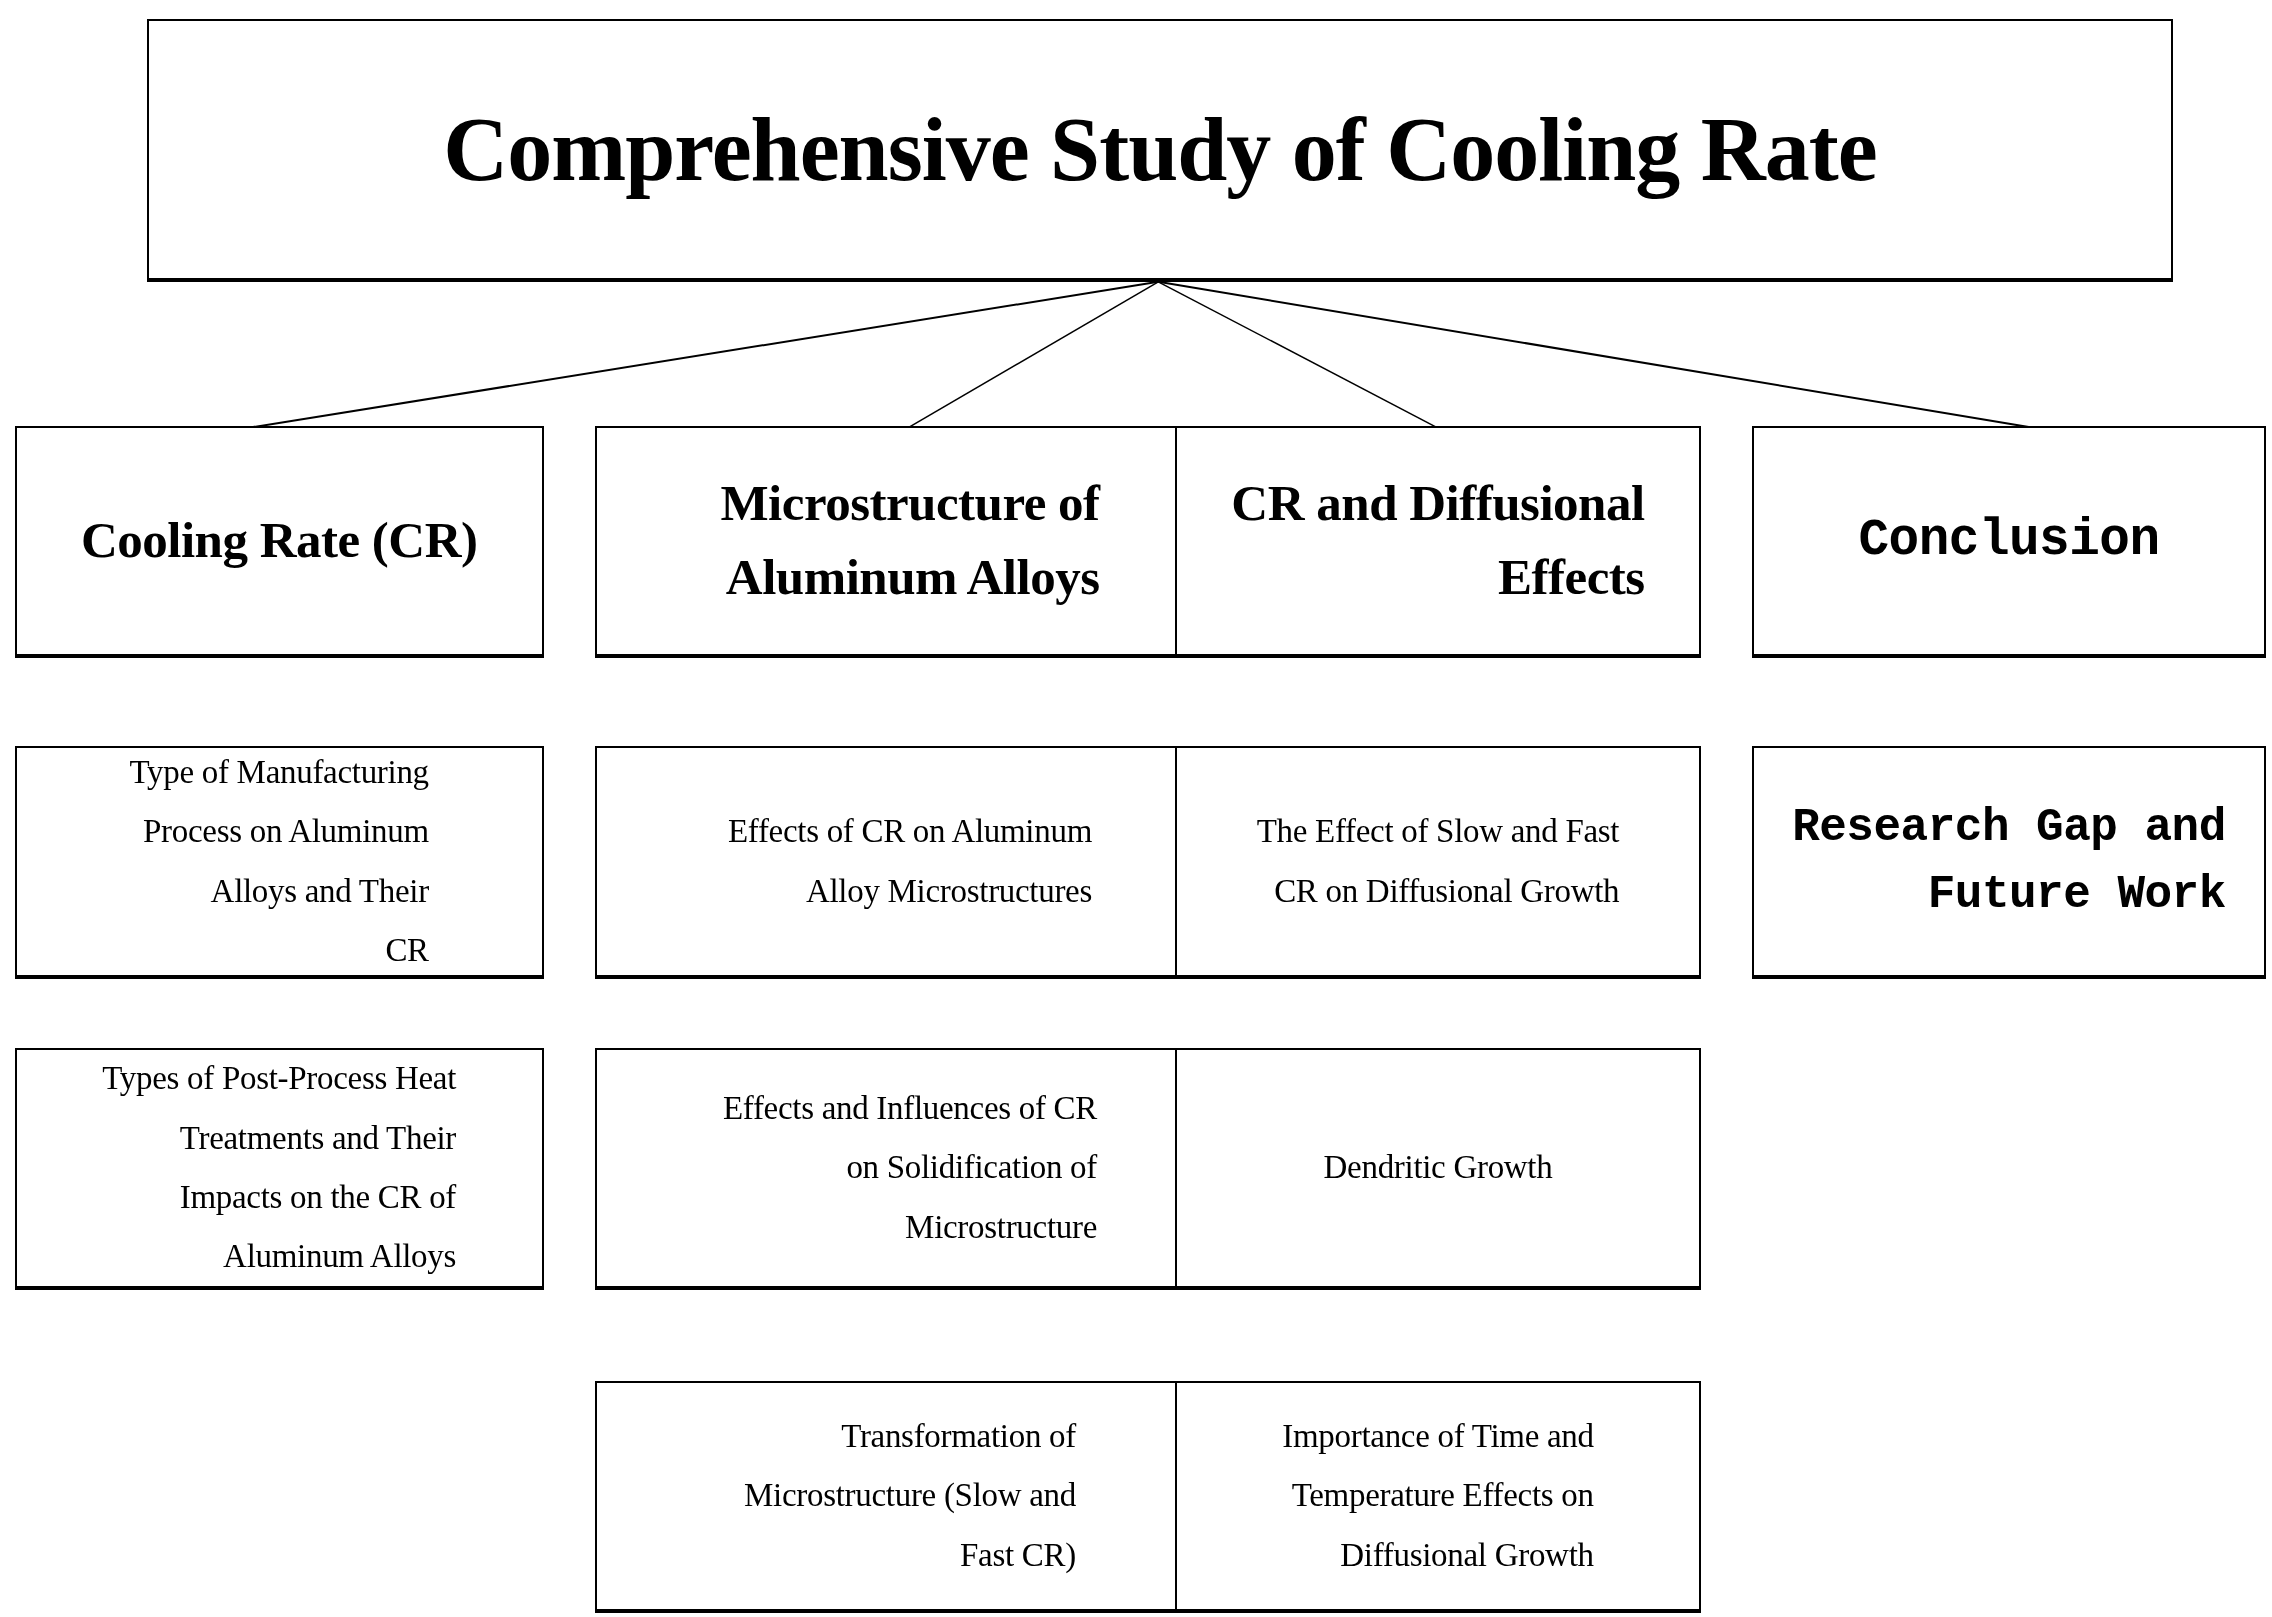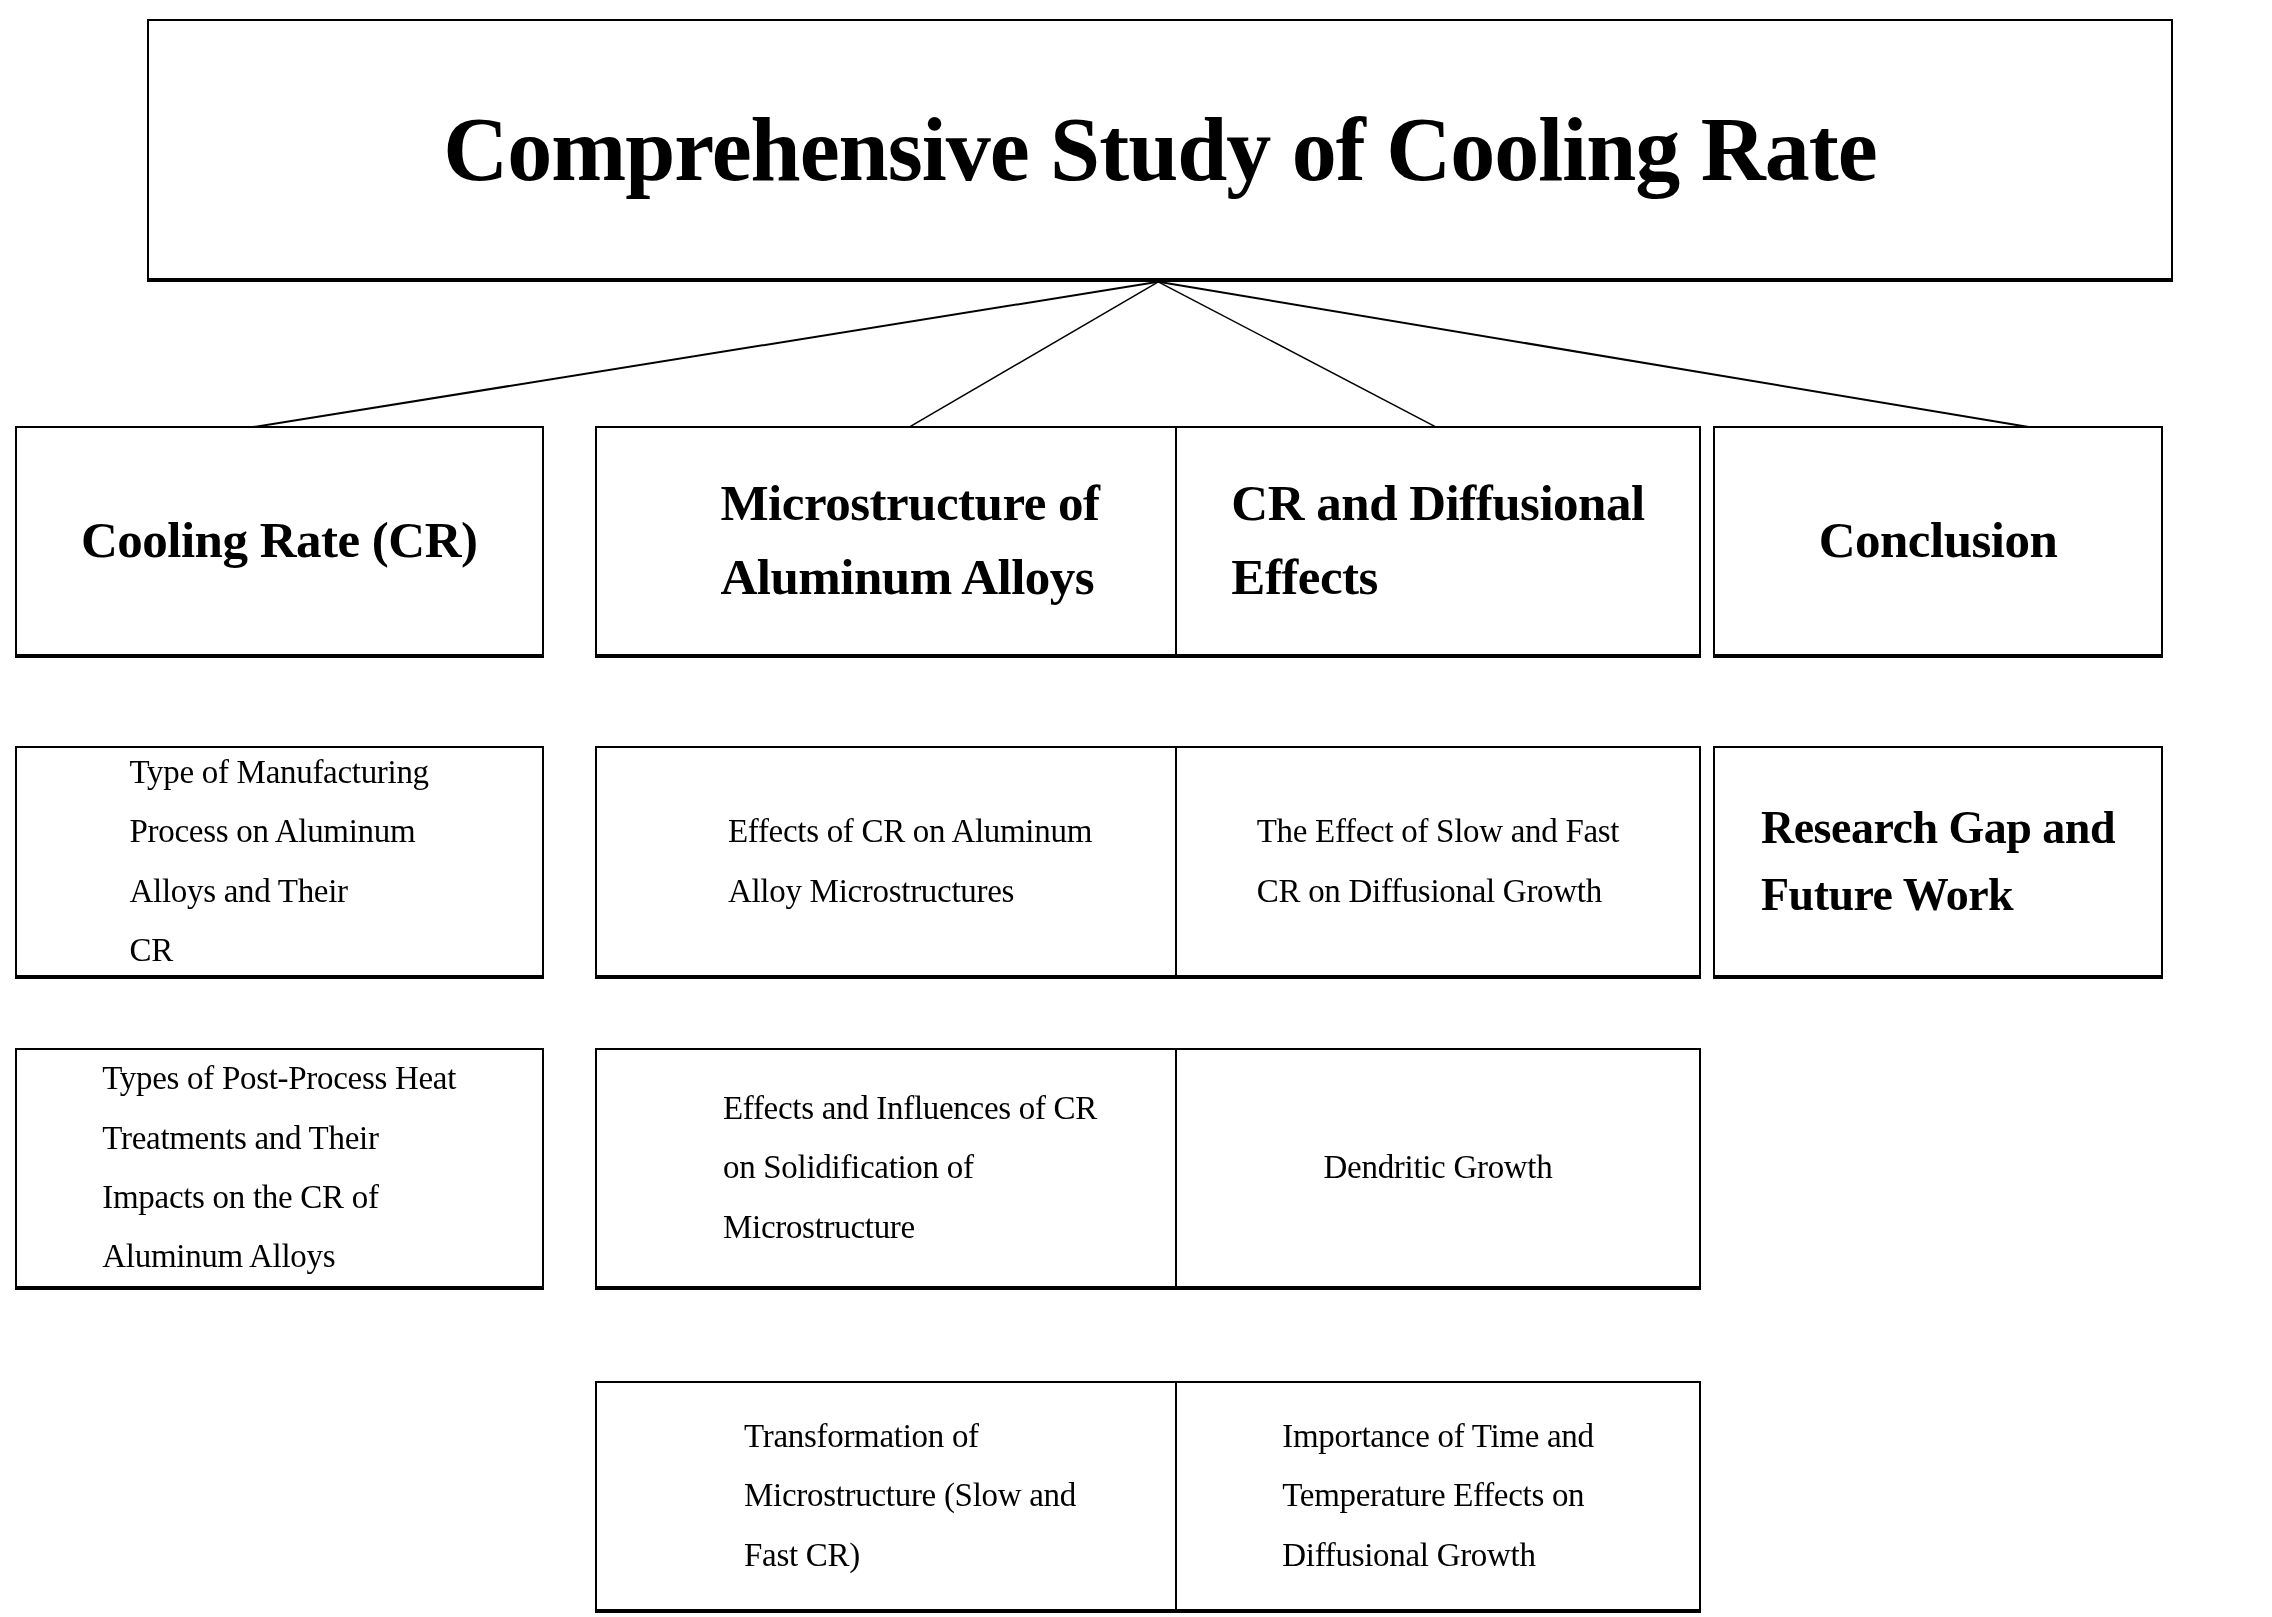--- a/index.html
+++ b/index.html
@@ -23,21 +23,21 @@
   }
   .box {
     position: absolute;
     box-sizing: border-box;
     border: 2.5px solid #000000;
     border-bottom-width: 4px;
     background: #ffffff;
     display: flex;
     align-items: center;
     justify-content: center;
-    text-align: left;
+    text-align: right;
     white-space: pre-line;
     overflow: visible;
   }
   .title-box {
     left: 147px; top: 19px;
     width: 2026px; height: 263px;
     font-size: 90px;
     font-weight: bold;
     letter-spacing: -1px;
     line-height: 1.2;
@@ -58,21 +58,21 @@
   }
   .bold-item {
     font-size: 46px;
     font-weight: bold;
     line-height: 1.45;
     letter-spacing: -0.5px;
   }
   .col1 { left: 14.7px;   width: 529px; }
   .col2 { left: 595px; width: 630px; }
   .col3 { left: 1175px; width: 526px; }
-  .col4 { left: 1713px; width: 450px; }
+  .col4 { left: 1752px; width: 514px; font-family: Liberation Mono, monospace; }
   .row2 { top: 746px; height: 233px; }
   .row3 { top: 1048px; height: 242px; }
   .row4 { top: 1381px; height: 232px; }
 </style>
 </head>
 <body>
 
 <div class="canvas">
 
   <svg class="connectors" viewBox="0 0 4482 3190" xmlns="http://www.w3.org/2000/svg">

